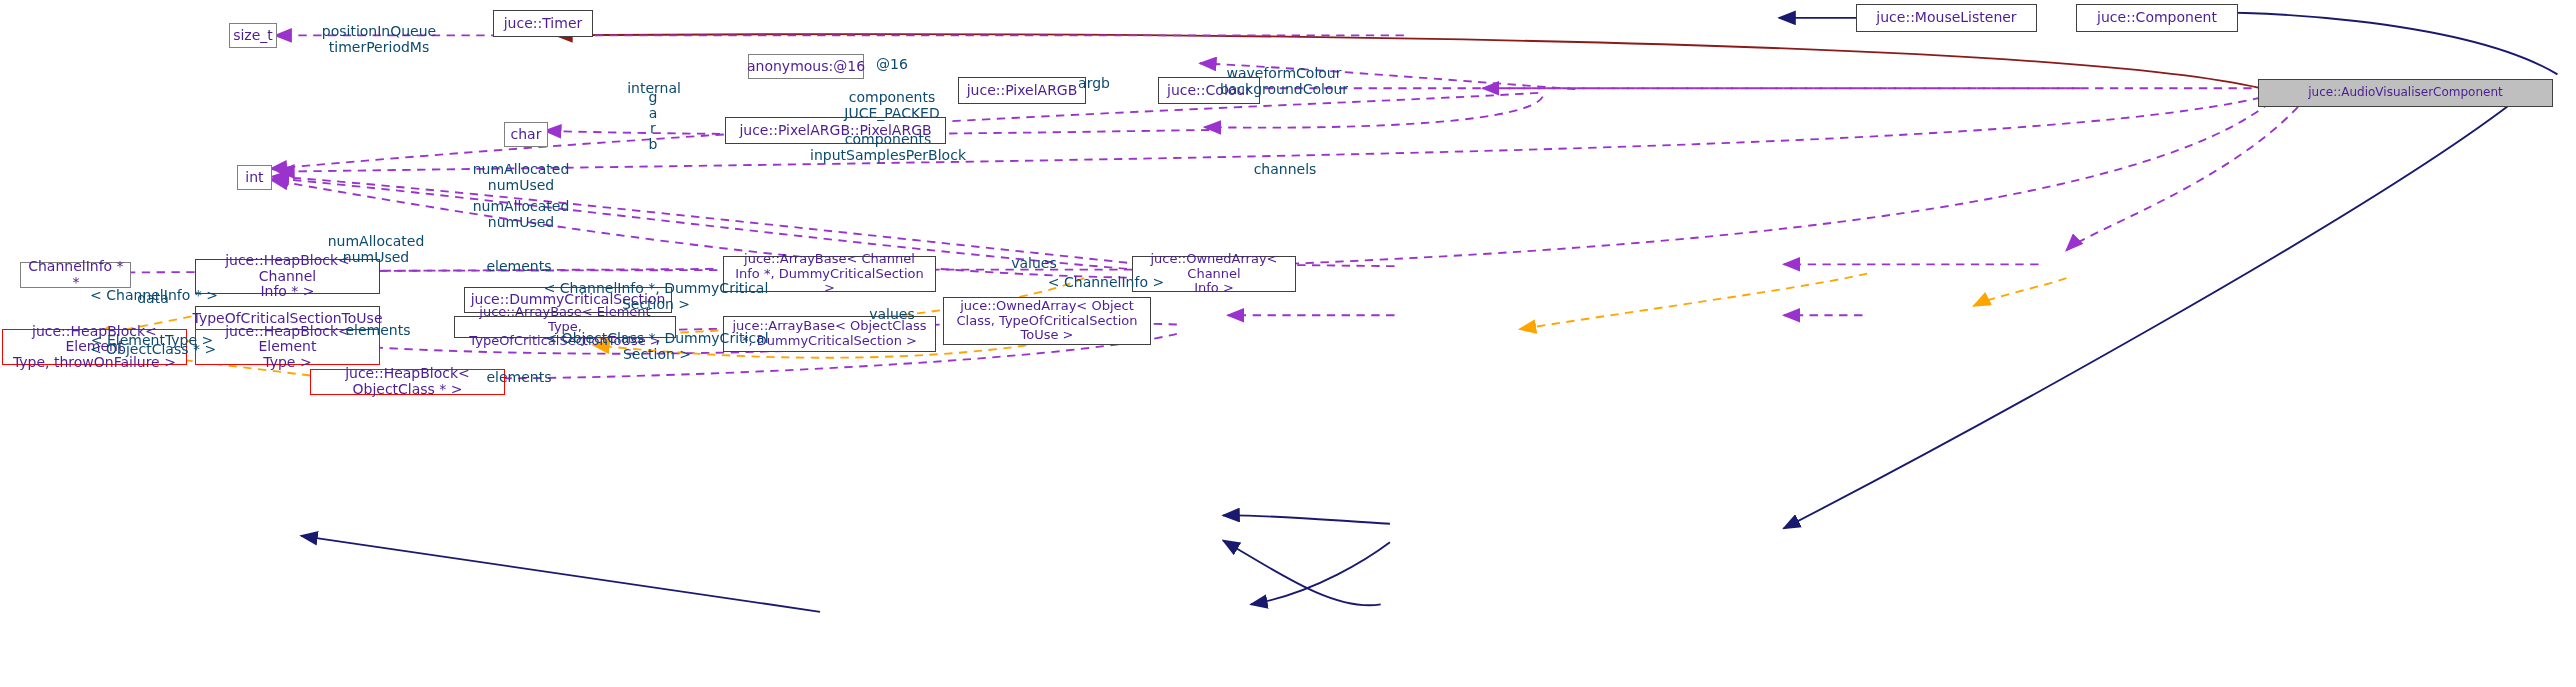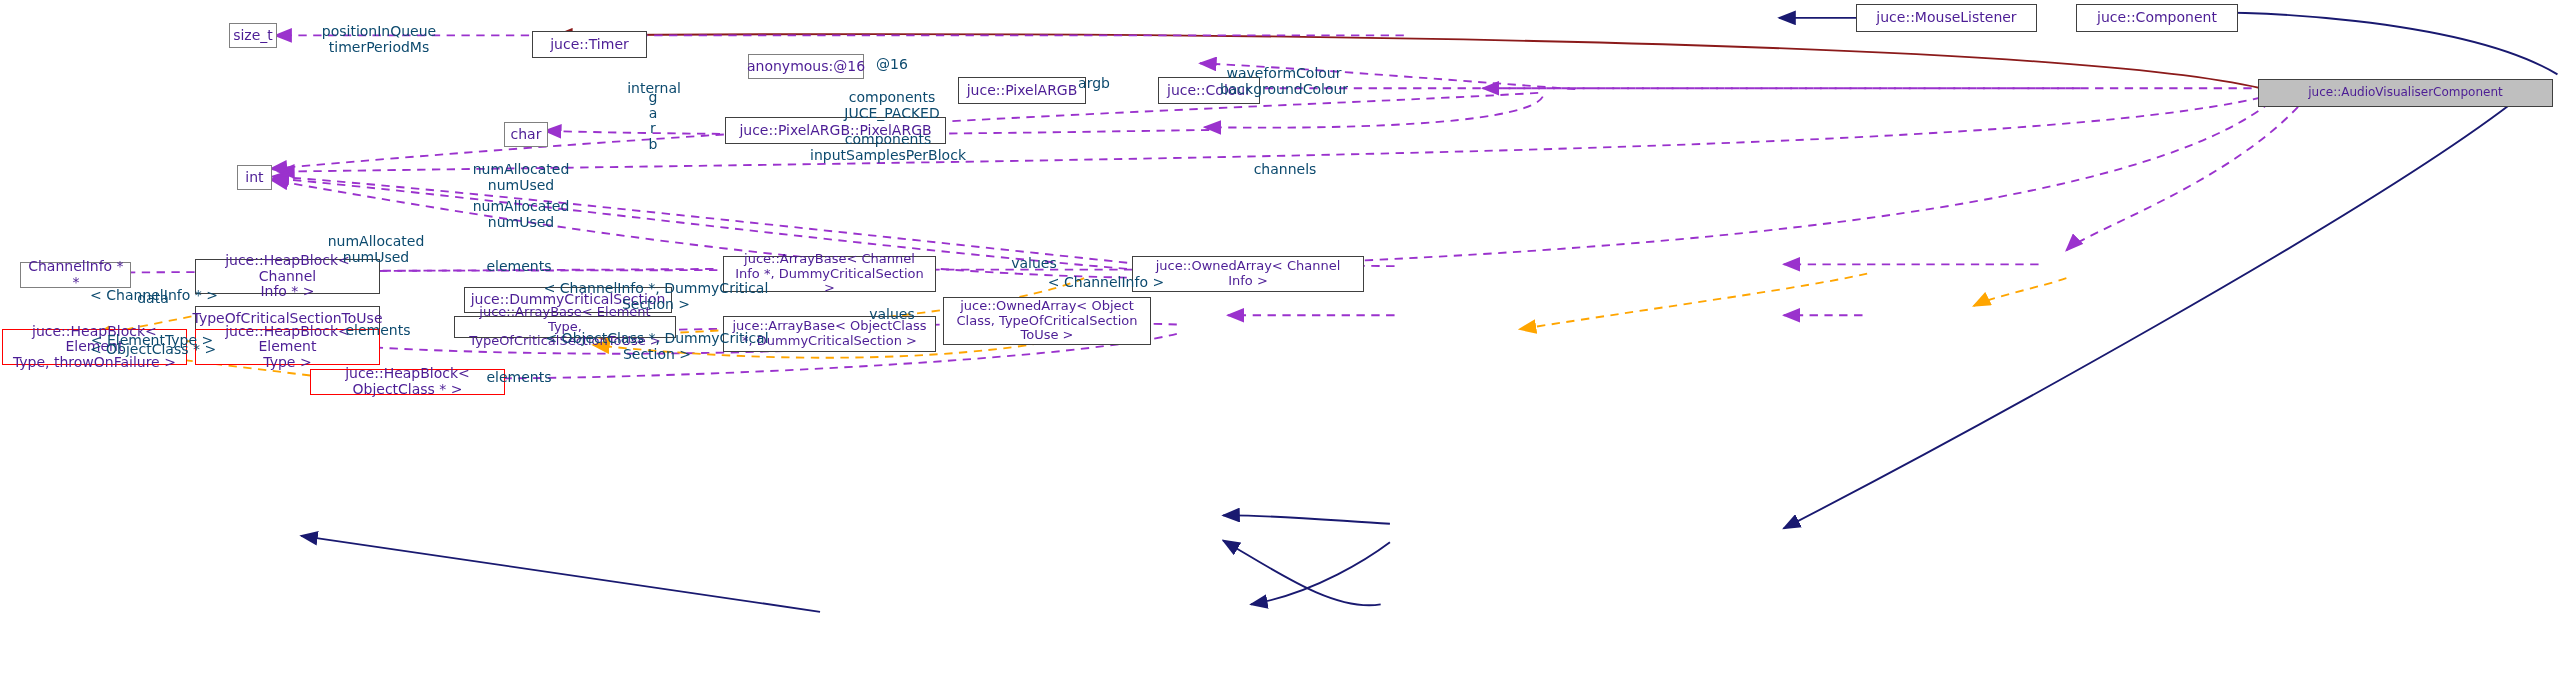--- a/index.html
+++ b/index.html
@@ -134,21 +134,21 @@
   </svg>
 
   <div class="node strong" style="left:1856px; top:3.7px; width:181px; height:28px;">juce::MouseListener</div>
 
   <div class="node strong" style="left:2076px; top:3.7px; width:162px; height:28px;">juce::Component</div>
 
   <div class="node target" style="left:2258px; top:79px; width:295px; height:28px; font-size:12px;">juce::AudioVisualiserComponent</div>
 
   <div class="node" style="left:229px; top:23px; width:48px; height:25px;">size_t</div>
 
-  <div class="node strong" style="left:493px; top:31px; width:115px; height:27px;margin-left:39px;">juce::Timer</div>
+  <div class="node strong" style="left:493px; top:10px; width:100px; height:27px;">juce::Timer</div>
 
   <div class="node" style="left:748px; top:54px; width:116px; height:25px;">anonymous:@16</div>
 
   <div class="node strong" style="left:958px; top:77px; width:128px; height:27px;">juce::PixelARGB</div>
 
   <div class="node strong" style="left:1158px; top:77px; width:102px; height:27px;">juce::Colour</div>
 
   <div class="node strong" style="left:725px; top:117px; width:221px; height:27px;">juce::PixelARGB::PixelARGB</div>
 
   <div class="node" style="left:504px; top:122px; width:44px; height:25px;">char</div>
@@ -178,21 +178,21 @@
   <div class="node strong" style="left:723px; top:256px; width:213px; height:36px; font-size:13px;">juce::ArrayBase&lt; Channel
 Info *, DummyCriticalSection &gt;</div>
 
   <div class="node strong" style="left:723px; top:316px; width:213px; height:36px; font-size:13px;">juce::ArrayBase&lt; ObjectClass
 *, DummyCriticalSection &gt;</div>
 
   <div class="node strong" style="left:943px; top:297px; width:208px; height:48px; font-size:13px;">juce::OwnedArray&lt; Object
 Class, TypeOfCriticalSection
 ToUse &gt;</div>
 
-  <div class="node strong" style="left:1132px; top:256px; width:232px; height:36px; font-size:13px;">juce::OwnedArray&lt; Channel
+  <div class="node strong" style="left:1132px; top:256px; width:164px; height:36px; font-size:13px;">juce::OwnedArray&lt; Channel
 Info &gt;</div>
 
   <div class="edge-label" style="left:379px; top:40px;">positionInQueue
 timerPeriodMs</div>
 
   <div class="edge-label" style="left:892px; top:65px;">@16</div>
 
   <div class="edge-label" style="left:1094px; top:84px;">argb</div>
 
   <div class="edge-label" style="left:1284px; top:82px;">waveformColour

